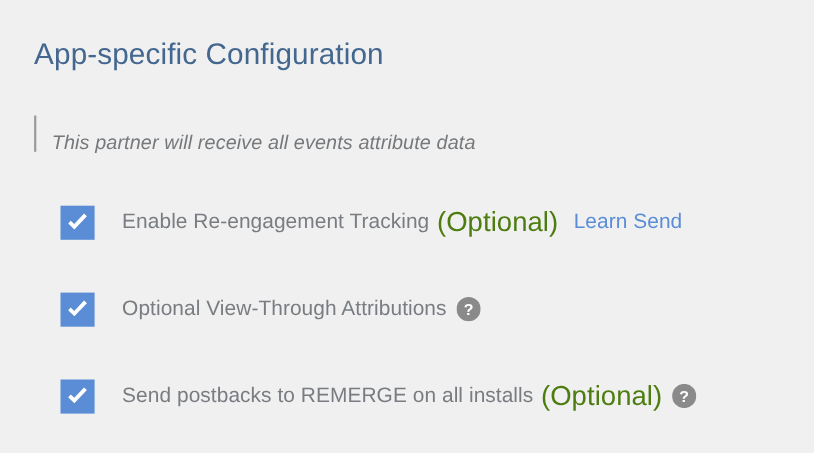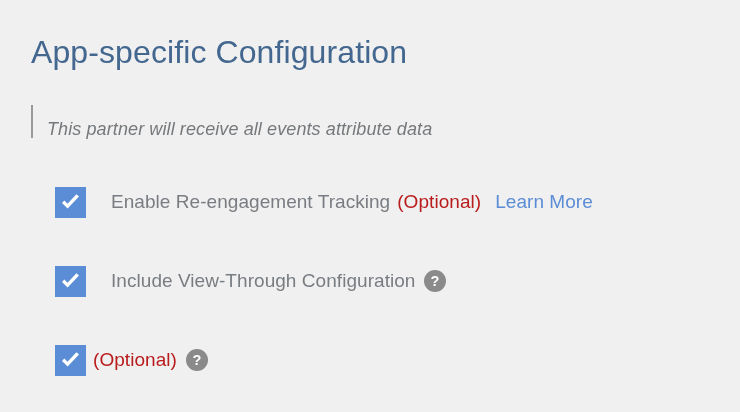--- a/index.html
+++ b/index.html
@@ -23,21 +23,21 @@
     width: 740px;
     height: 412px;
     box-sizing: border-box;
   }
 
   
   .section-title {
     position: absolute;
     left: 31px;
     top: 34px;
-    font-size: 32px;
+    font-size: 27px;
     font-weight: 400;
     letter-spacing: 0.1px;
     color: #43678f;
     white-space: nowrap;
   }
 
   
   .note {
     position: absolute;
     left: 31px;
@@ -97,22 +97,22 @@
 
   .option-label {
     margin-left: 25px;
     font-size: 19px;
     color: #797d82;
     white-space: nowrap;
     letter-spacing: 0.05px;
   }
   .option-qualifier {
     margin-left: 7px;
-    font-size: 19px;
-    color: #b91c1c;
+    font-size: 25px;
+    color: #4d7c0f;
     white-space: nowrap;
     letter-spacing: 0.05px;
   }
   .learn-more {
     margin-left: 14px;
     font-size: 19px;
     color: #5b8dd6;
     white-space: nowrap;
     text-decoration: none;
     cursor: pointer;
@@ -141,44 +141,45 @@
   </div>
 
   <div class="option-row row-0">
     <span class="checkbox">
       <svg viewBox="0 0 31 31" xmlns="http://www.w3.org/2000/svg" aria-hidden="true">
         <path d="M7 16.1 L12.6 21.6 L24 9.6 L21.4 7.2 L12.5 16.7 L9.3 13.6 Z" fill="#ffffff"></path>
       </svg>
     </span>
     <span class="option-label">Enable Re-engagement Tracking</span>
     <span class="option-qualifier">(Optional)</span>
-    <a class="learn-more">Learn More</a>
+    <a class="learn-more">Learn Send</a>
   </div>
 
   <div class="option-row row-1">
     <span class="checkbox">
       <svg viewBox="0 0 31 31" xmlns="http://www.w3.org/2000/svg" aria-hidden="true">
         <path d="M7 16.1 L12.6 21.6 L24 9.6 L21.4 7.2 L12.5 16.7 L9.3 13.6 Z" fill="#ffffff"></path>
       </svg>
     </span>
-    <span class="option-label">Include View-Through Configuration</span>
+    <span class="option-label">Optional View-Through Attributions</span>
     <span class="help-icon">
       <svg viewBox="0 0 22 22" xmlns="http://www.w3.org/2000/svg" aria-hidden="true">
         <circle cx="11" cy="11" r="11" fill="#8a8a8a"></circle>
         <text x="11" y="16.4" text-anchor="middle" font-family="Liberation Sans, sans-serif" font-size="14.5" font-weight="bold" fill="#ffffff">?</text>
       </svg>
     </span>
   </div>
 
   <div class="option-row row-2">
     <span class="checkbox">
       <svg viewBox="0 0 31 31" xmlns="http://www.w3.org/2000/svg" aria-hidden="true">
         <path d="M7 16.1 L12.6 21.6 L24 9.6 L21.4 7.2 L12.5 16.7 L9.3 13.6 Z" fill="#ffffff"></path>
       </svg>
     </span>
+    <span class="option-label">Send postbacks to REMERGE on all installs</span>
     <span class="option-qualifier">(Optional)</span>
     <span class="help-icon">
       <svg viewBox="0 0 22 22" xmlns="http://www.w3.org/2000/svg" aria-hidden="true">
         <circle cx="11" cy="11" r="11" fill="#8a8a8a"></circle>
         <text x="11" y="16.4" text-anchor="middle" font-family="Liberation Sans, sans-serif" font-size="14.5" font-weight="bold" fill="#ffffff">?</text>
       </svg>
     </span>
   </div>
 
 </div>

